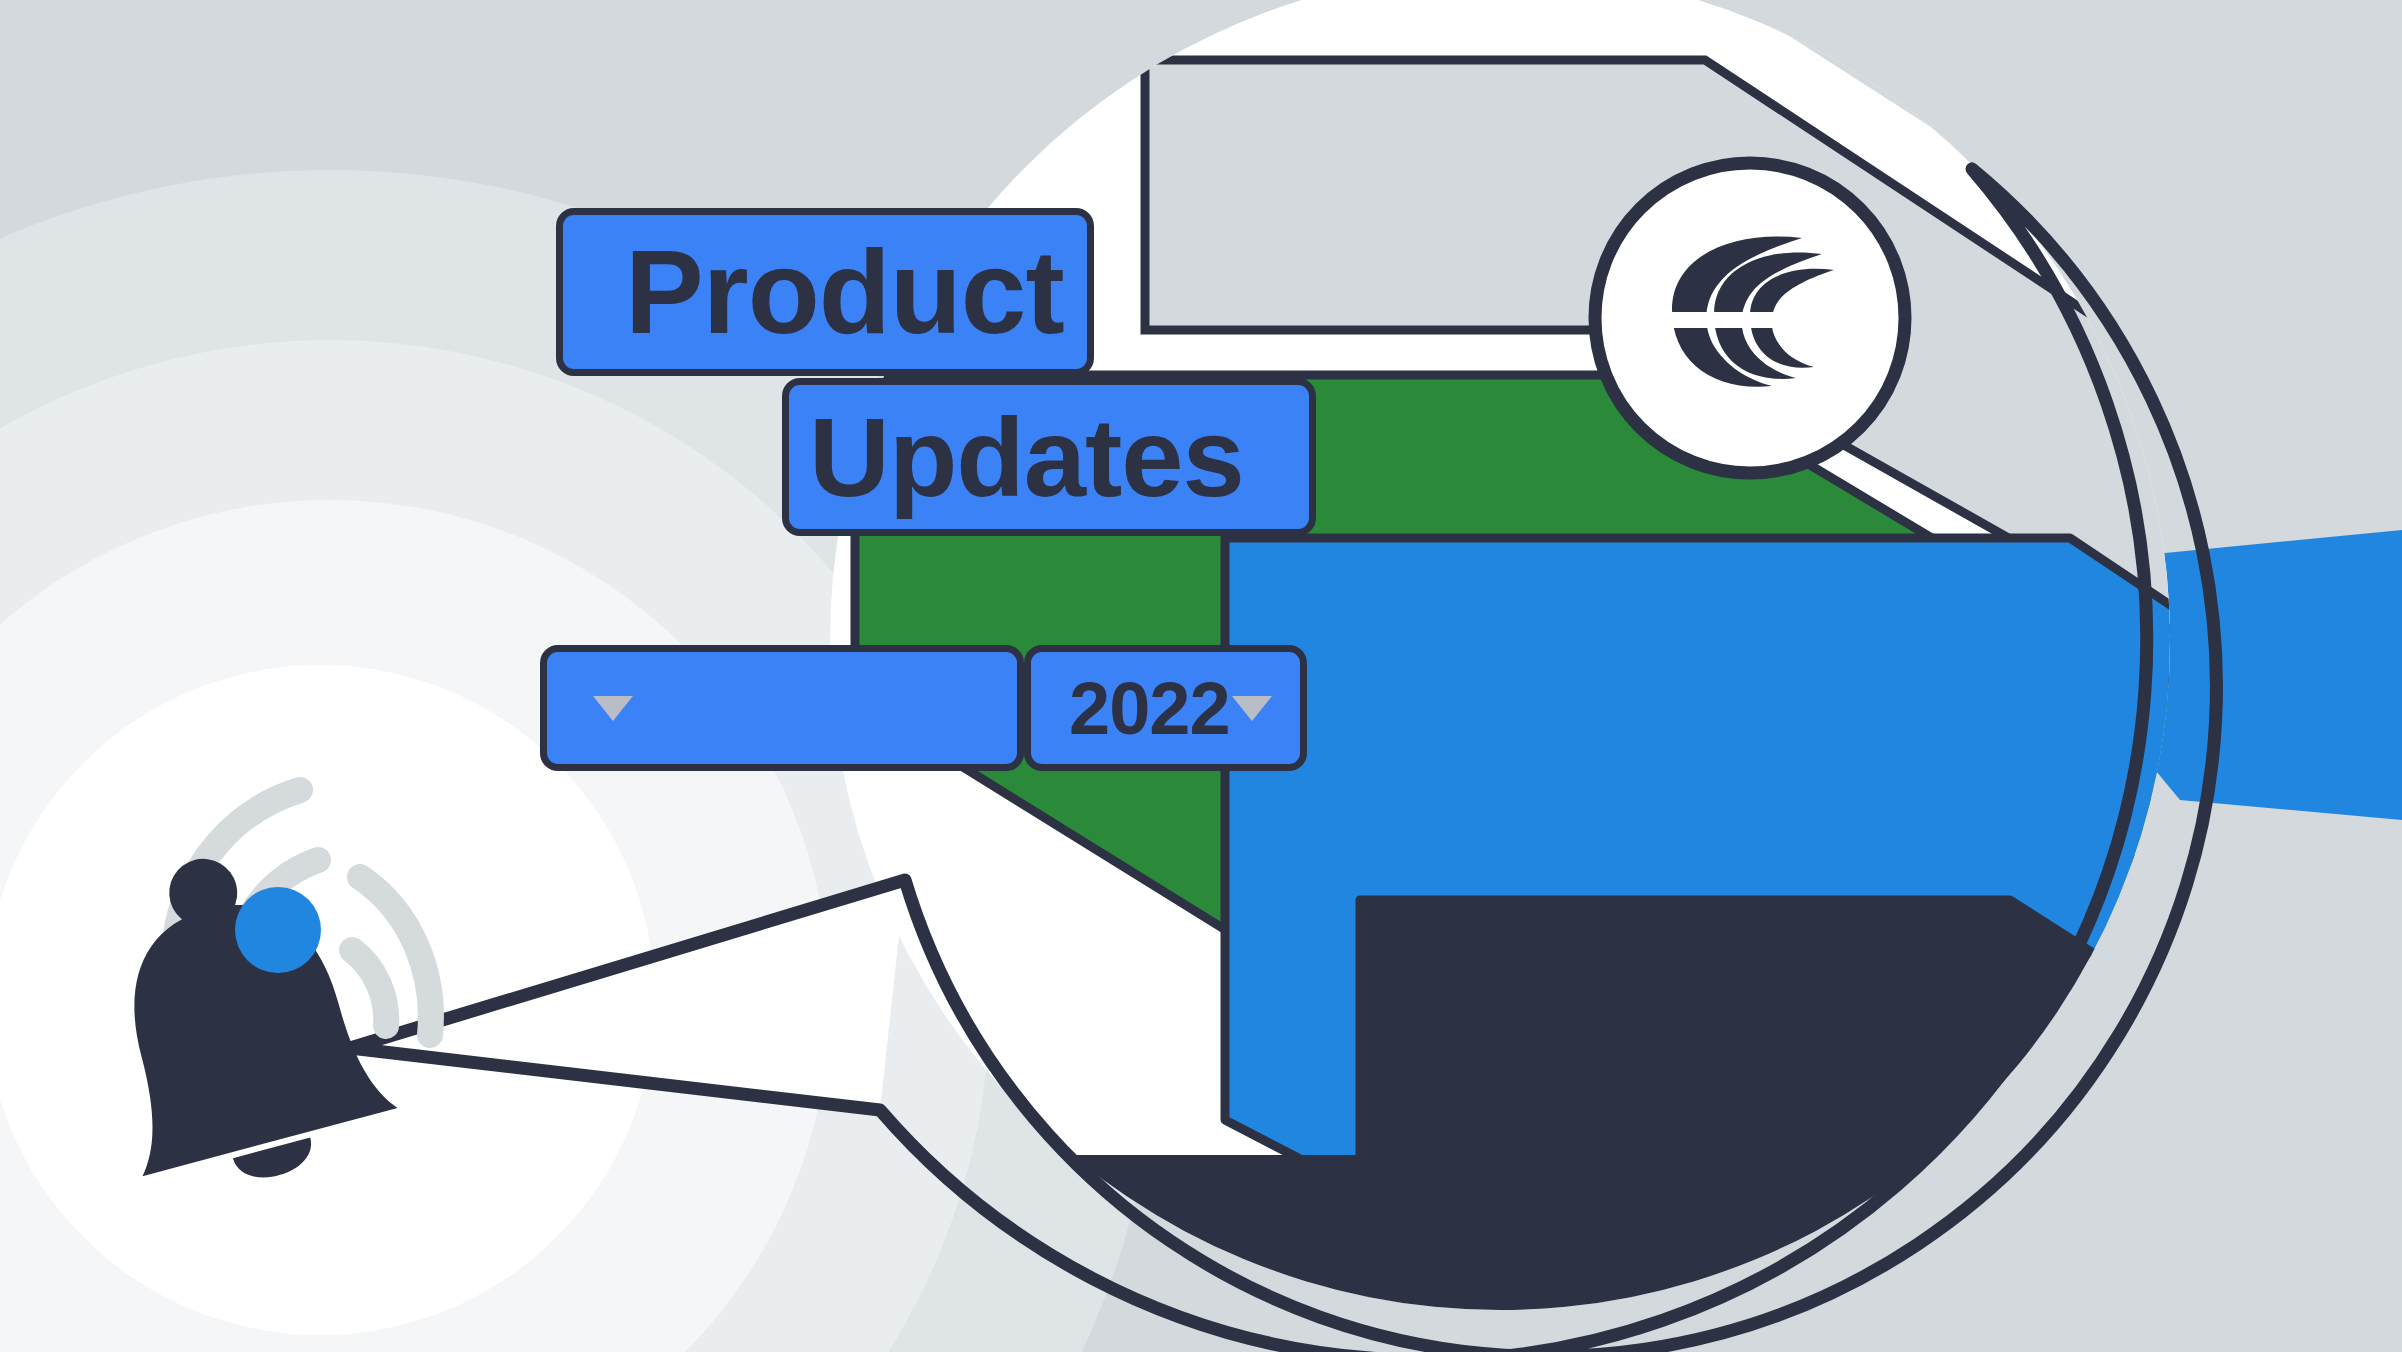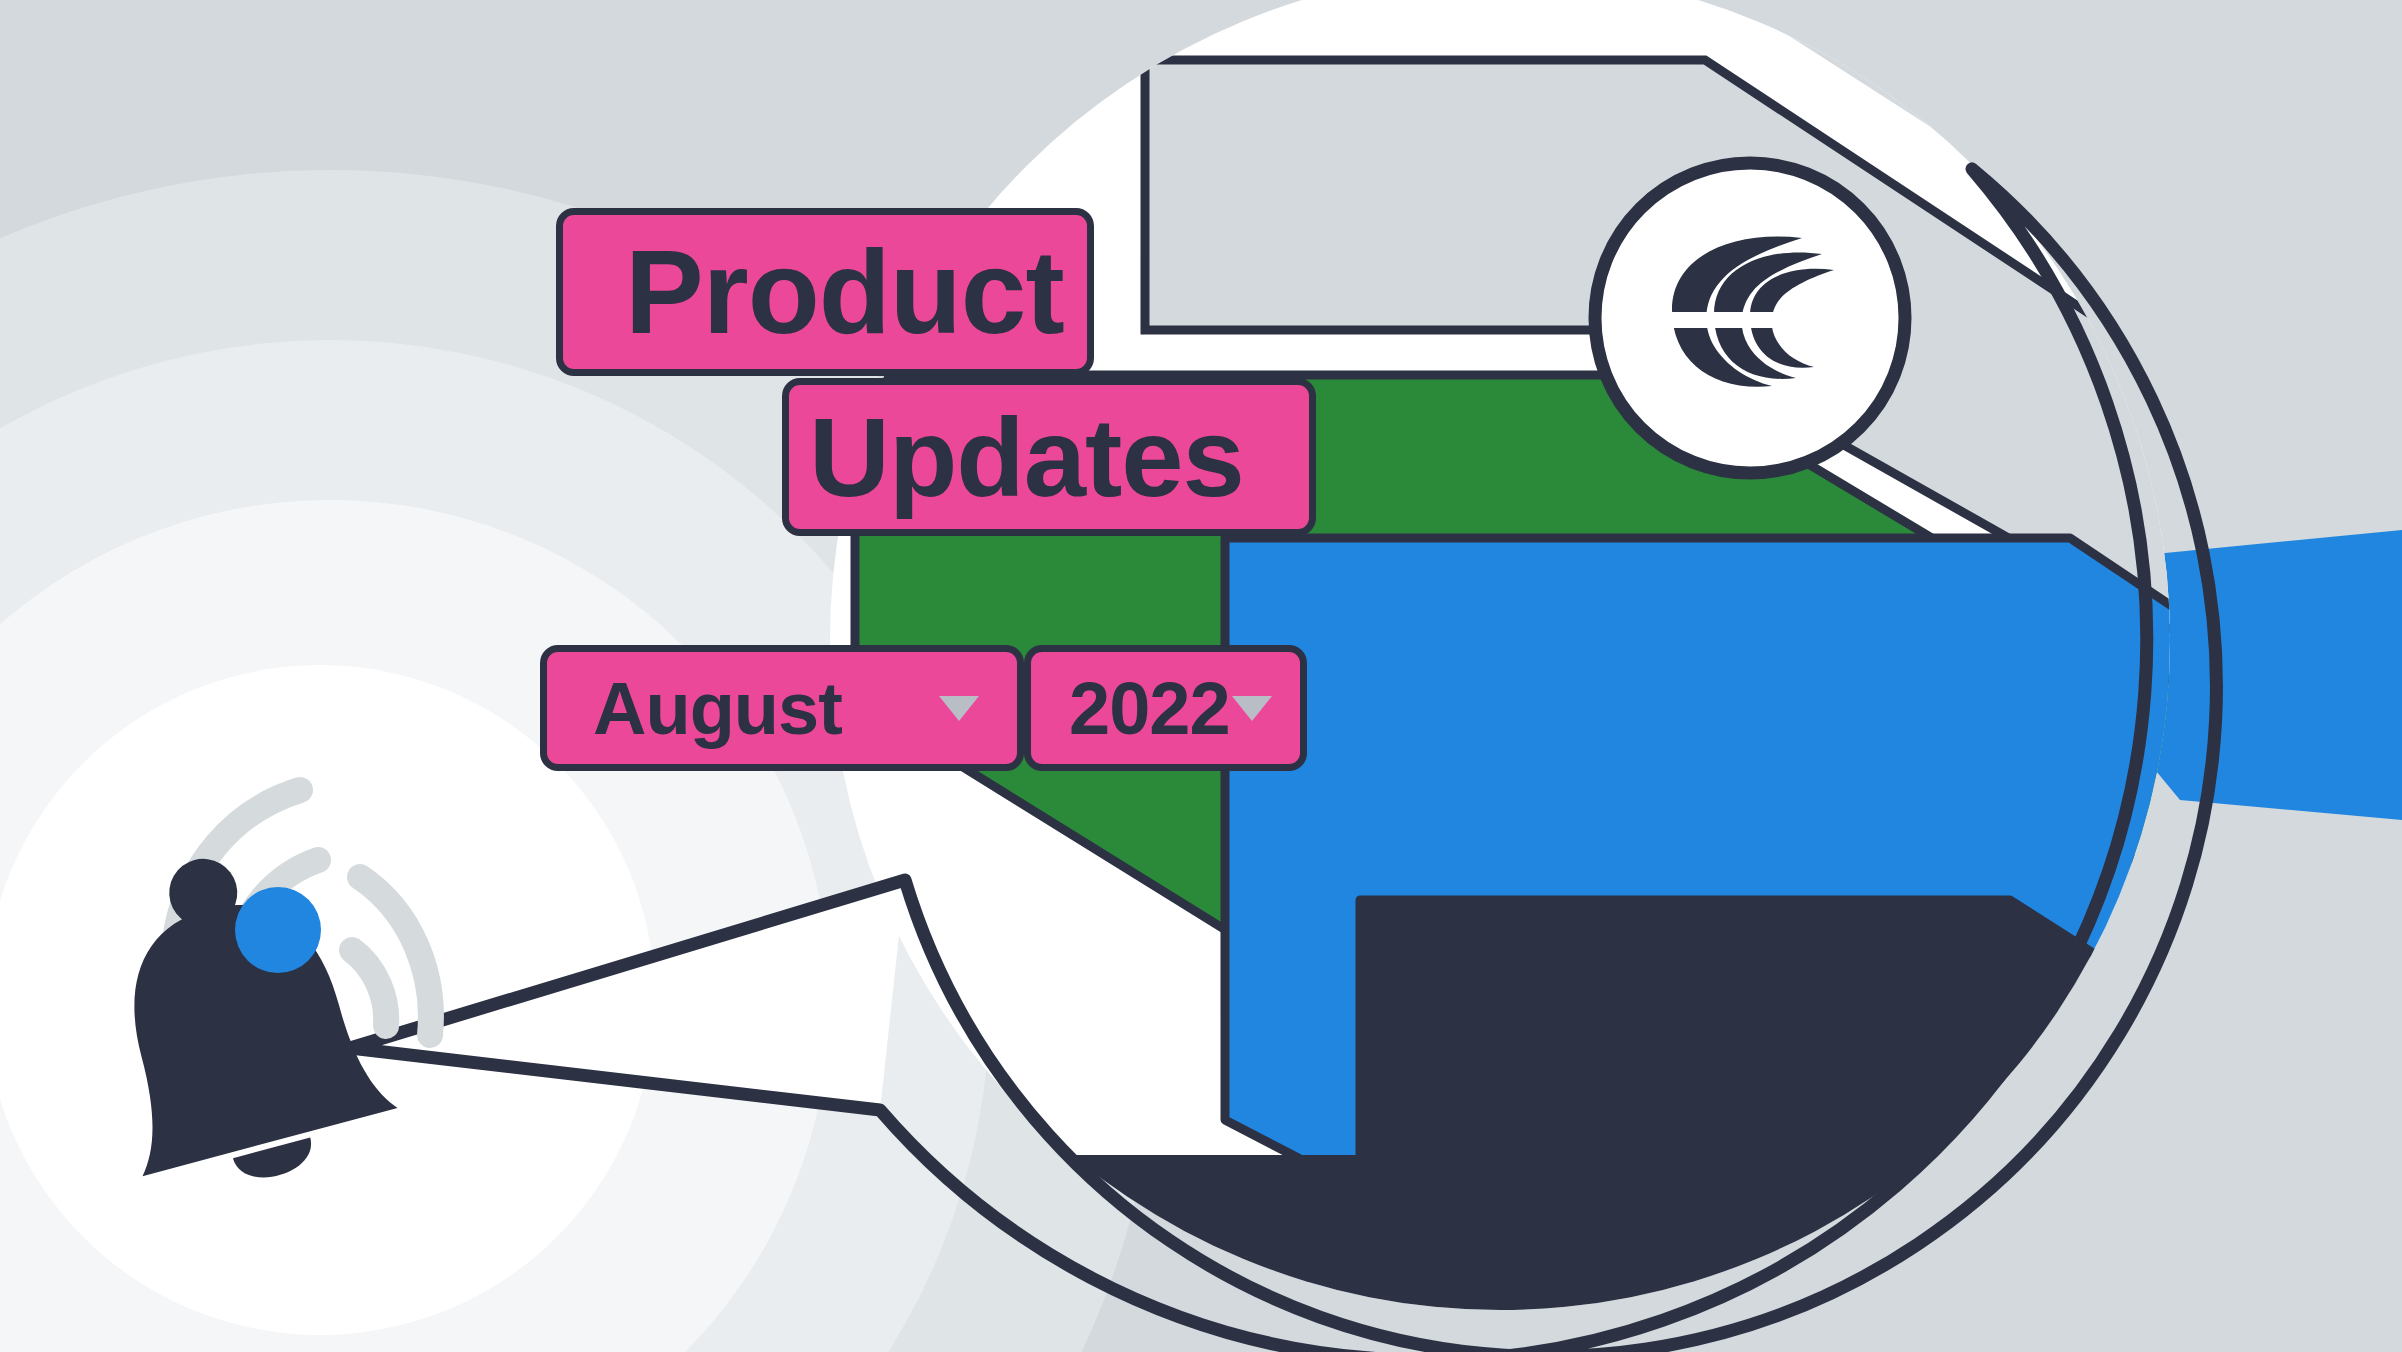--- a/index.html
+++ b/index.html
@@ -8,21 +8,21 @@
     width:2402px;height:1352px;
     overflow:hidden;
     font-family:"Liberation Sans","DejaVu Sans",sans-serif;
     background:#d3d9dd;
   }
   #stage svg{position:absolute;left:0;top:0;width:2402px;height:1352px;display:block;}
 
   
   .card{
     position:absolute;
-    background:#ec4899;
+    background:#3b82f6;
     border:7px solid #2c3143;
     border-radius:18px;
     box-sizing:border-box;
     display:flex;
     align-items:center;
     color:#2c3143;
     font-weight:bold;
     letter-spacing:-1px;
     z-index:40;
   }
@@ -172,21 +172,20 @@
 
   <div class="card" id="card-product">
     <span class="lbl">Product</span>
   </div>
 
   <div class="card" id="card-updates">
     <span class="lbl">Updates</span>
   </div>
 
   <div class="card" id="card-month">
-    <span class="lbl">August</span>
     <span class="chev"></span>
   </div>
 
   <div class="card" id="card-year">
     <span class="lbl">2022</span>
     <span class="chev"></span>
   </div>
 
 </div>
 

